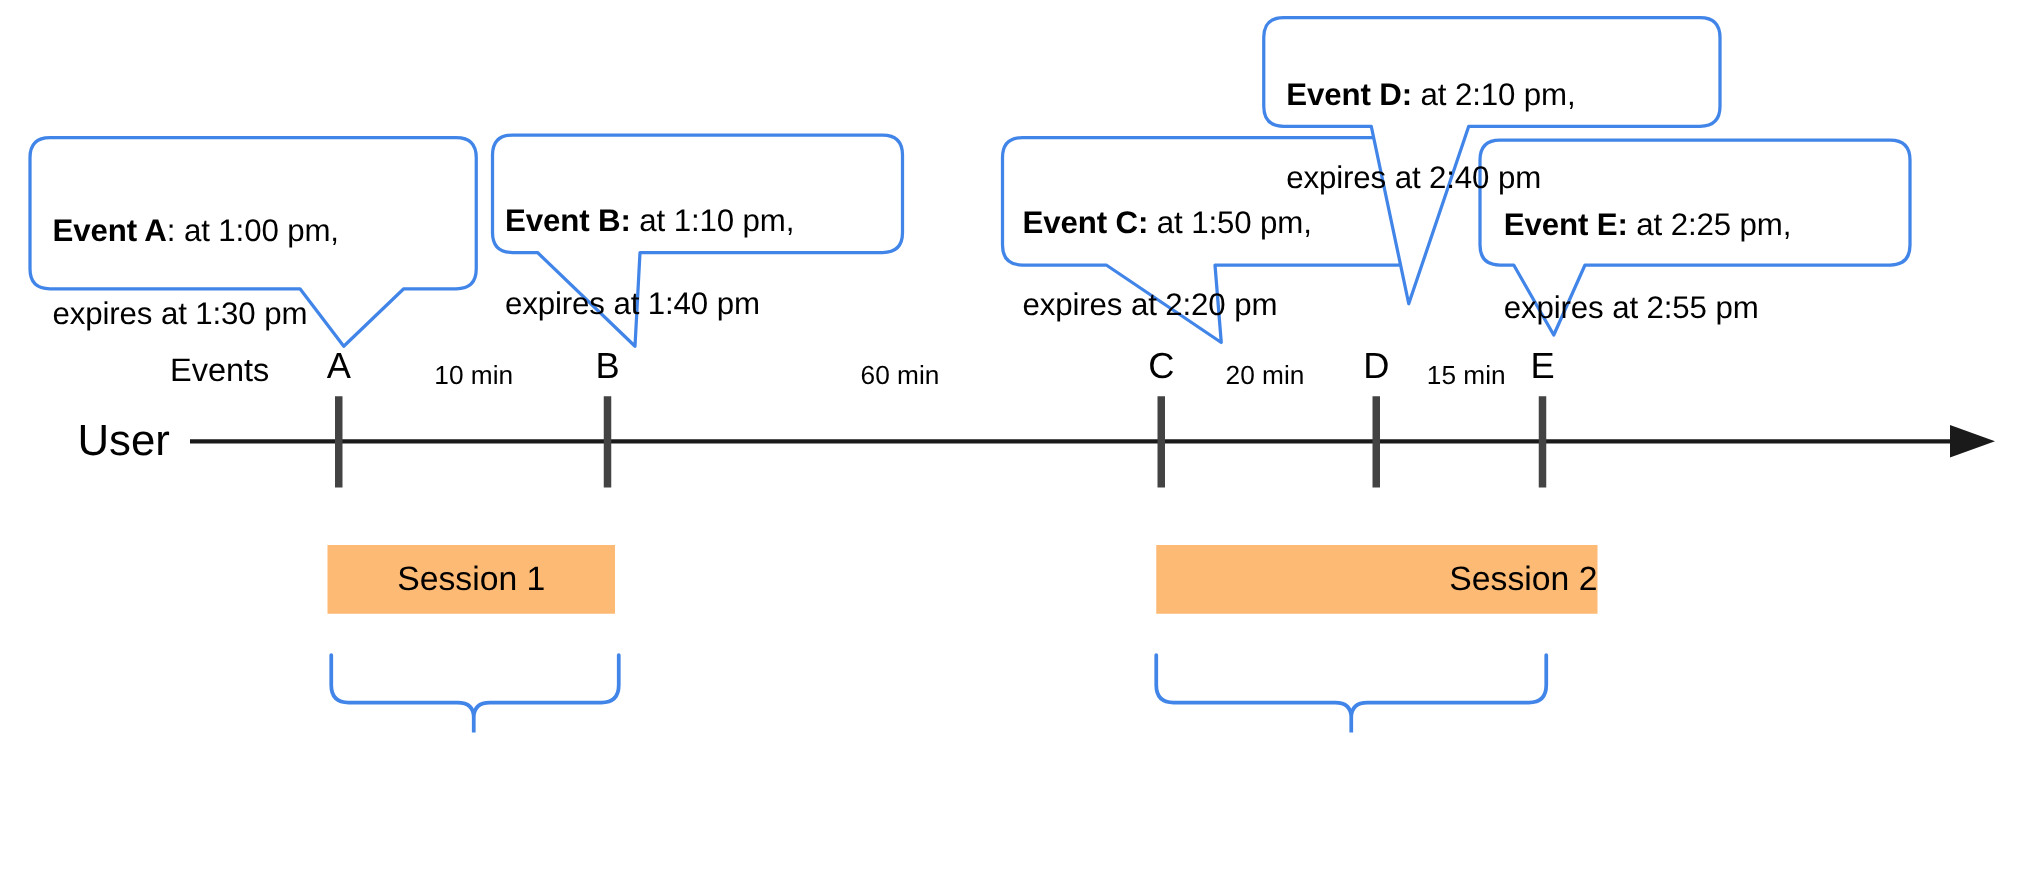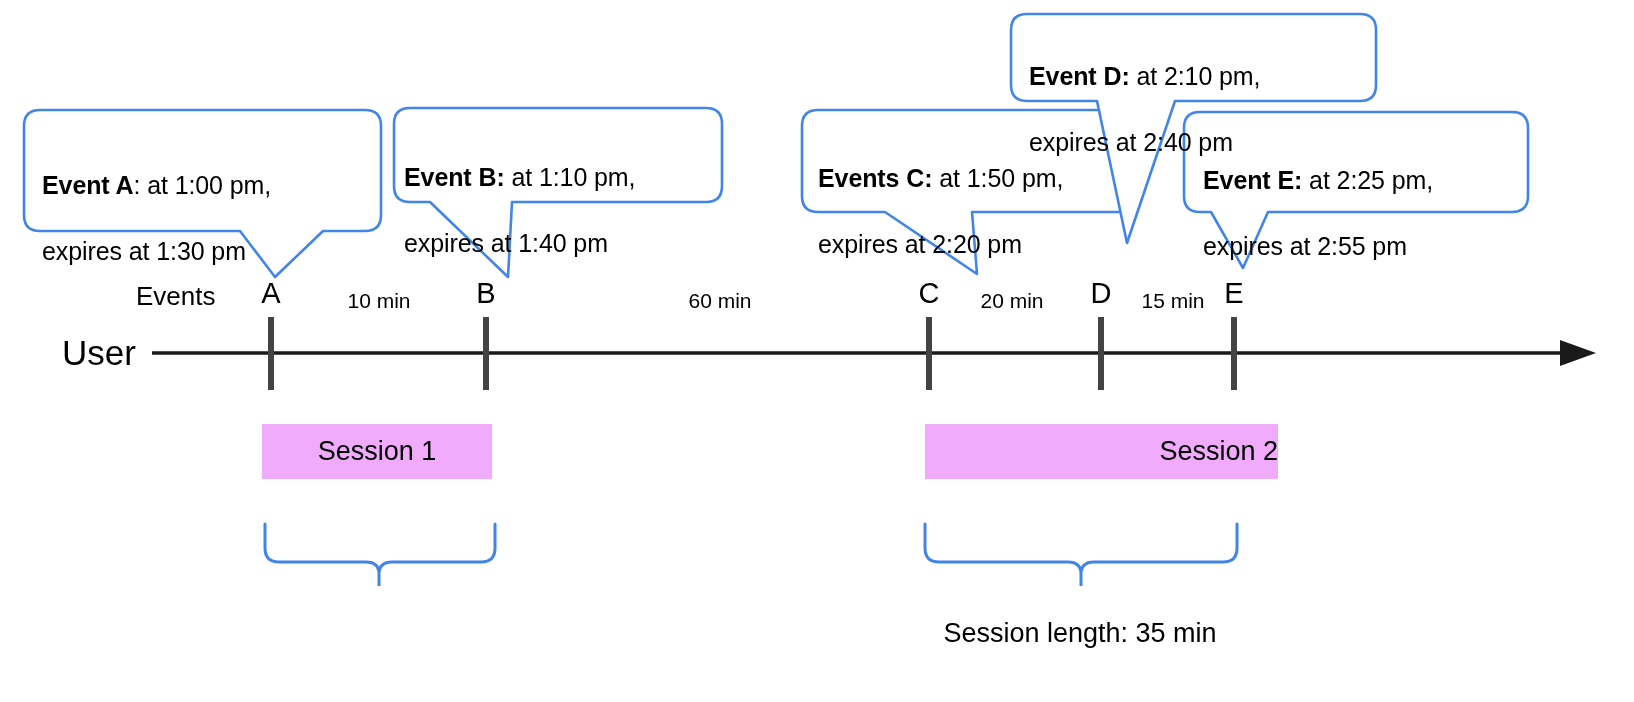--- a/index.html
+++ b/index.html
@@ -16,22 +16,22 @@
   }
   .callout-text b{font-weight:bold;}
 
   
   .user-label{position:absolute;font-size:35px;color:#000;}
   .events-label{position:absolute;font-size:26px;color:#000;}
   .marker-label{position:absolute;font-size:29px;color:#000;text-align:center;}
   .interval-label{position:absolute;font-size:21px;color:#000;text-align:center;}
 
   
-  .session-box{position:absolute;background:#f0abfc;display:flex;
-               align-items:center;justify-content:center;}
+  .session-box{position:absolute;background:#fdba74;display:flex;
+               align-items:center;justify-content:center;margin-top:12px;}
   .session-box span{font-size:27px;color:#000;}
 
   
   .session-length{position:absolute;font-size:27px;color:#000;text-align:center;}
 </style>
 </head>
 <body>
 
 <div id="stage">
 
@@ -140,21 +140,21 @@
     <b>Event A</b><span>: </span><span>at 1:00 pm,</span><br>
     <span>expires at 1:30 pm</span>
   </div>
 
   <div class="callout-text" style="left:404px;top:128px;width:310px;">
     <b>Event B:</b><span> </span><span>at 1:10 pm,</span><br>
     <span>expires at 1:40 pm</span>
   </div>
 
   <div class="callout-text" style="left:818px;top:129px;width:316px;">
-    <b>Events C:</b><span> </span><span>at 1:50 pm,</span><br>
+    <b>Event C:</b><span> </span><span>at 1:50 pm,</span><br>
     <span>expires at 2:20 pm</span>
   </div>
 
   <div class="callout-text" style="left:1029px;top:27px;width:340px;">
     <b>Event D:</b><span> </span><span>at 2:10 pm,</span><br>
     <span>expires at 2:40 pm</span>
   </div>
 
   <div class="callout-text" style="left:1203px;top:131px;width:320px;">
     <b>Event E:</b><span> </span><span>at 2:25 pm,</span><br>
@@ -176,15 +176,14 @@
   <div class="interval-label" style="left:957px;top:289px;width:110px;">20 min</div>
   <div class="interval-label" style="left:1123px;top:289px;width:100px;">15 min</div>
 
   <div class="session-box" style="left:262px;top:424px;width:230px;height:55px;">
     <span>Session 1</span>
   </div>
   <div class="session-box" style="left:925px;top:424px;width:353px;height:55px;justify-content:flex-end;">
     <span>Session 2</span>
   </div>
 
-  <div class="session-length" style="left:930px;top:618px;width:300px;">Session length: 35 min</div>
 
 </div>
 
 </body></html>

